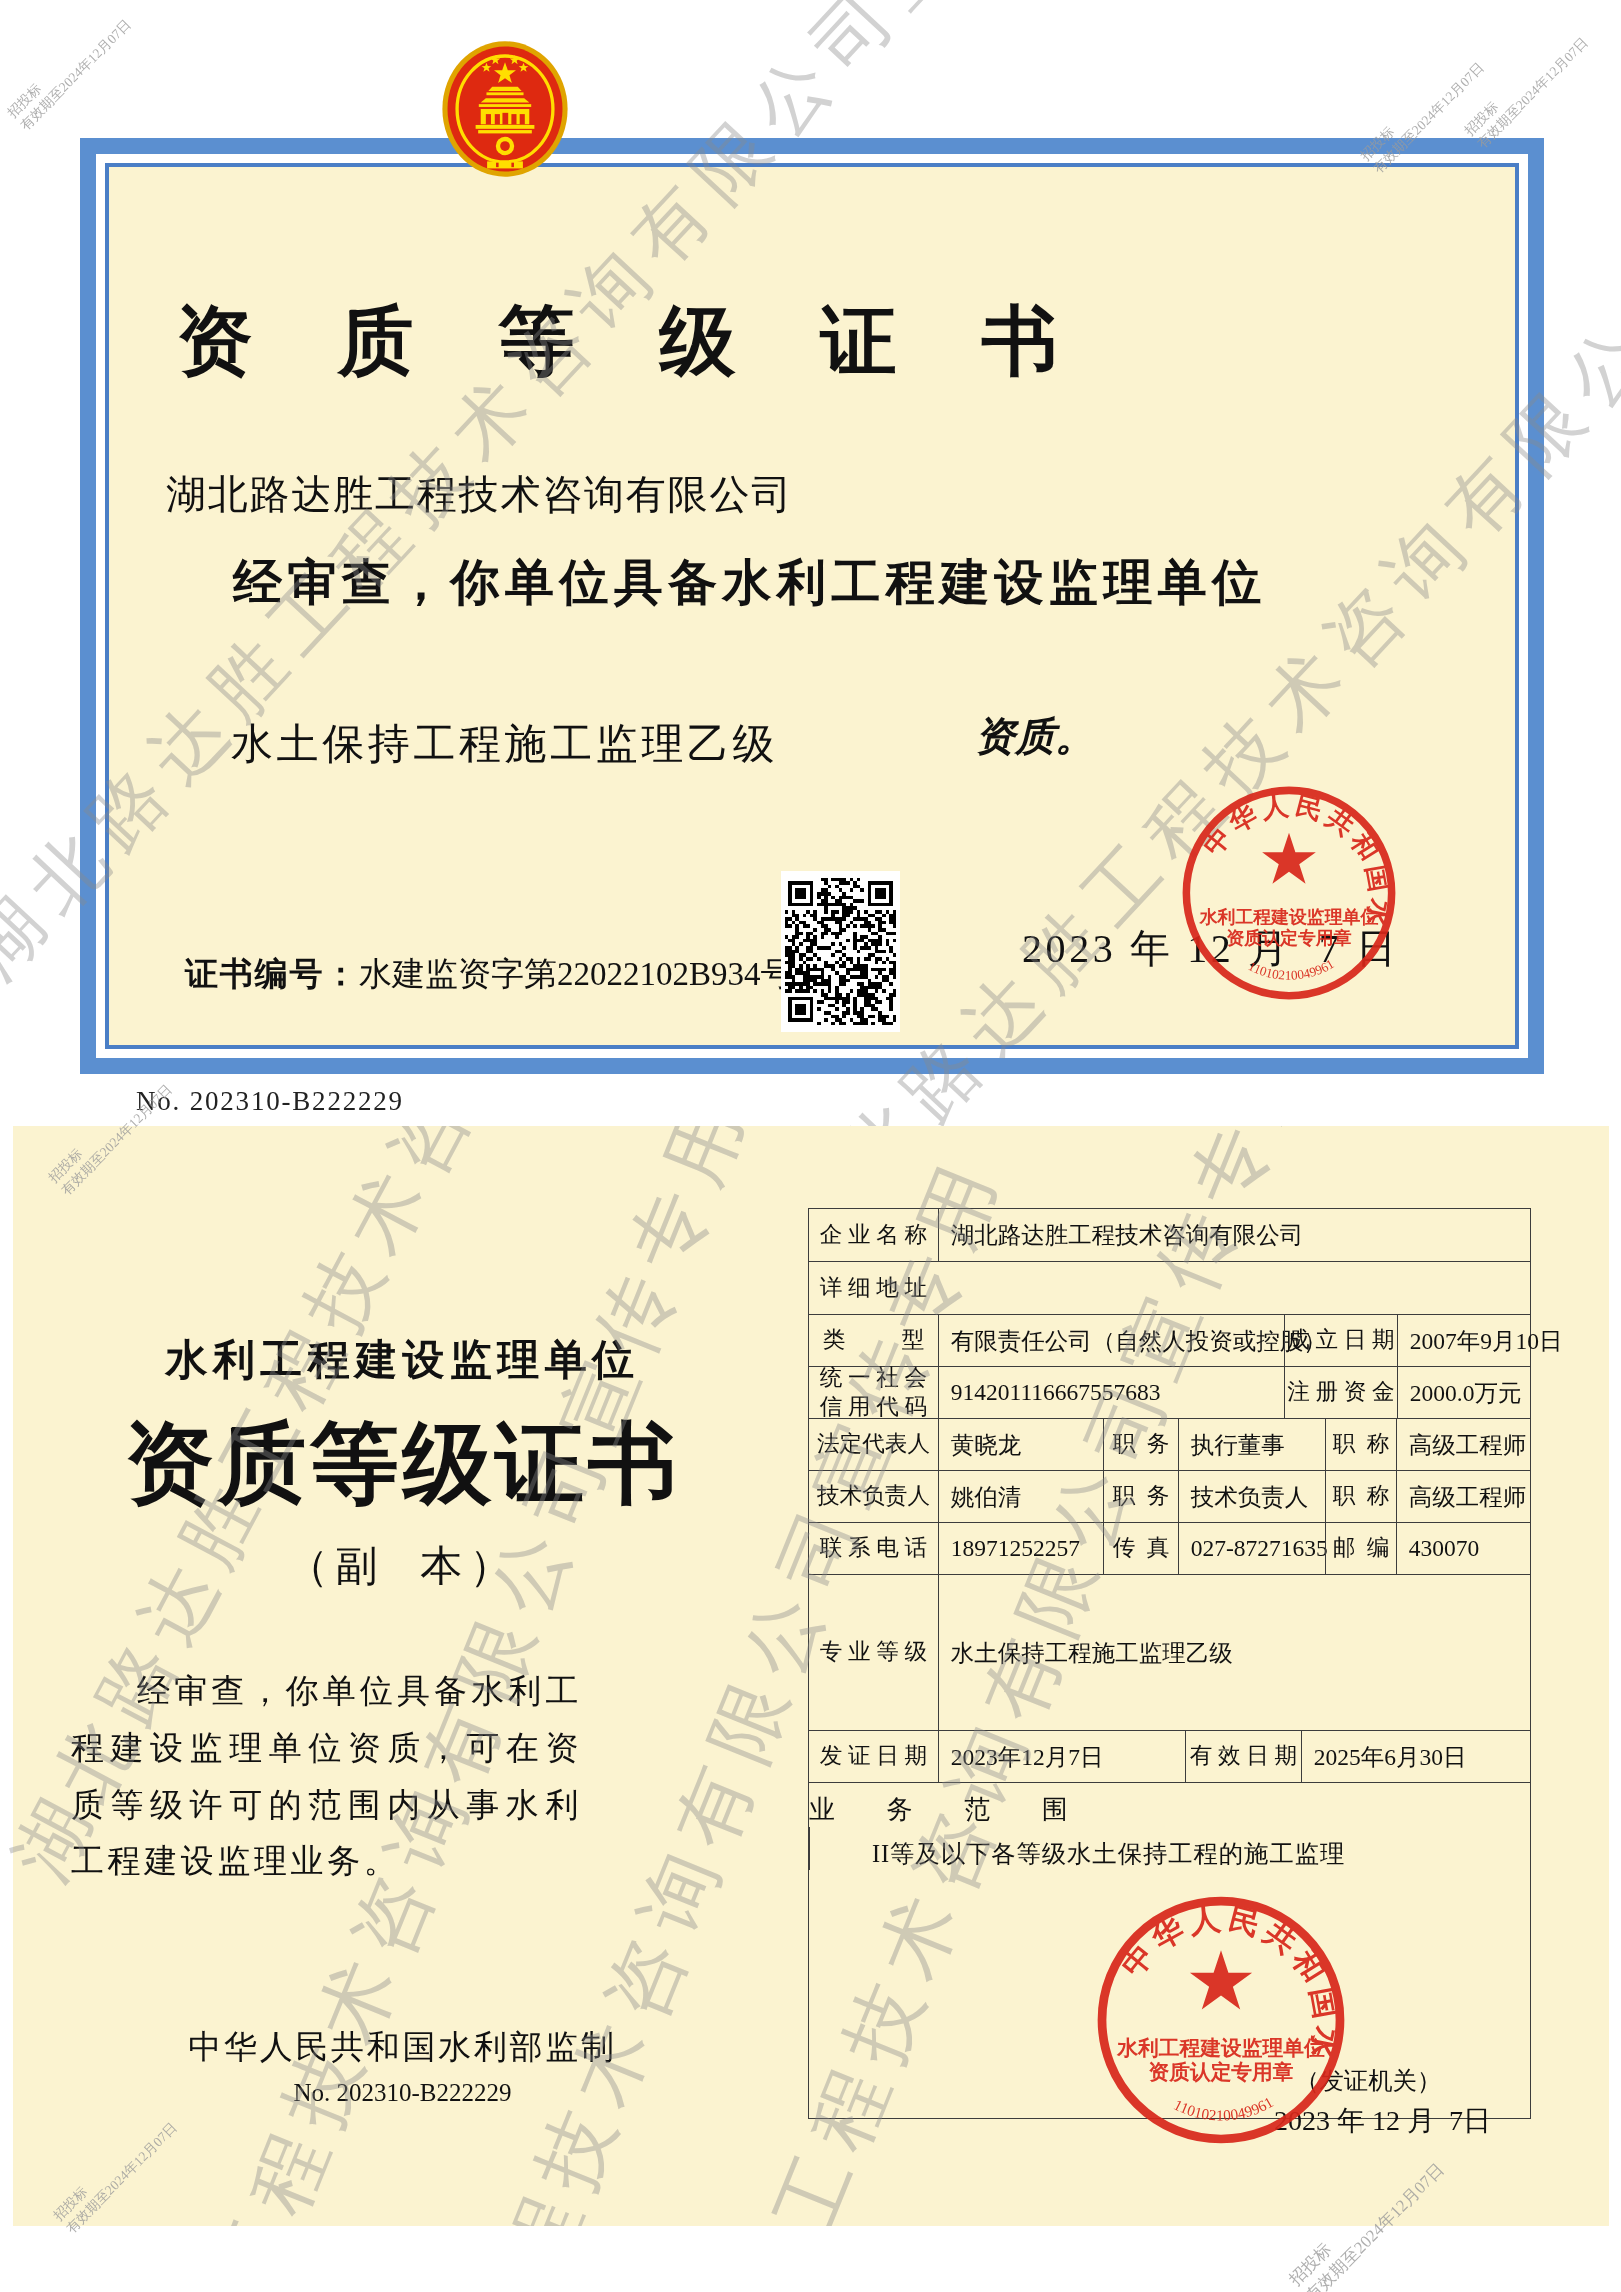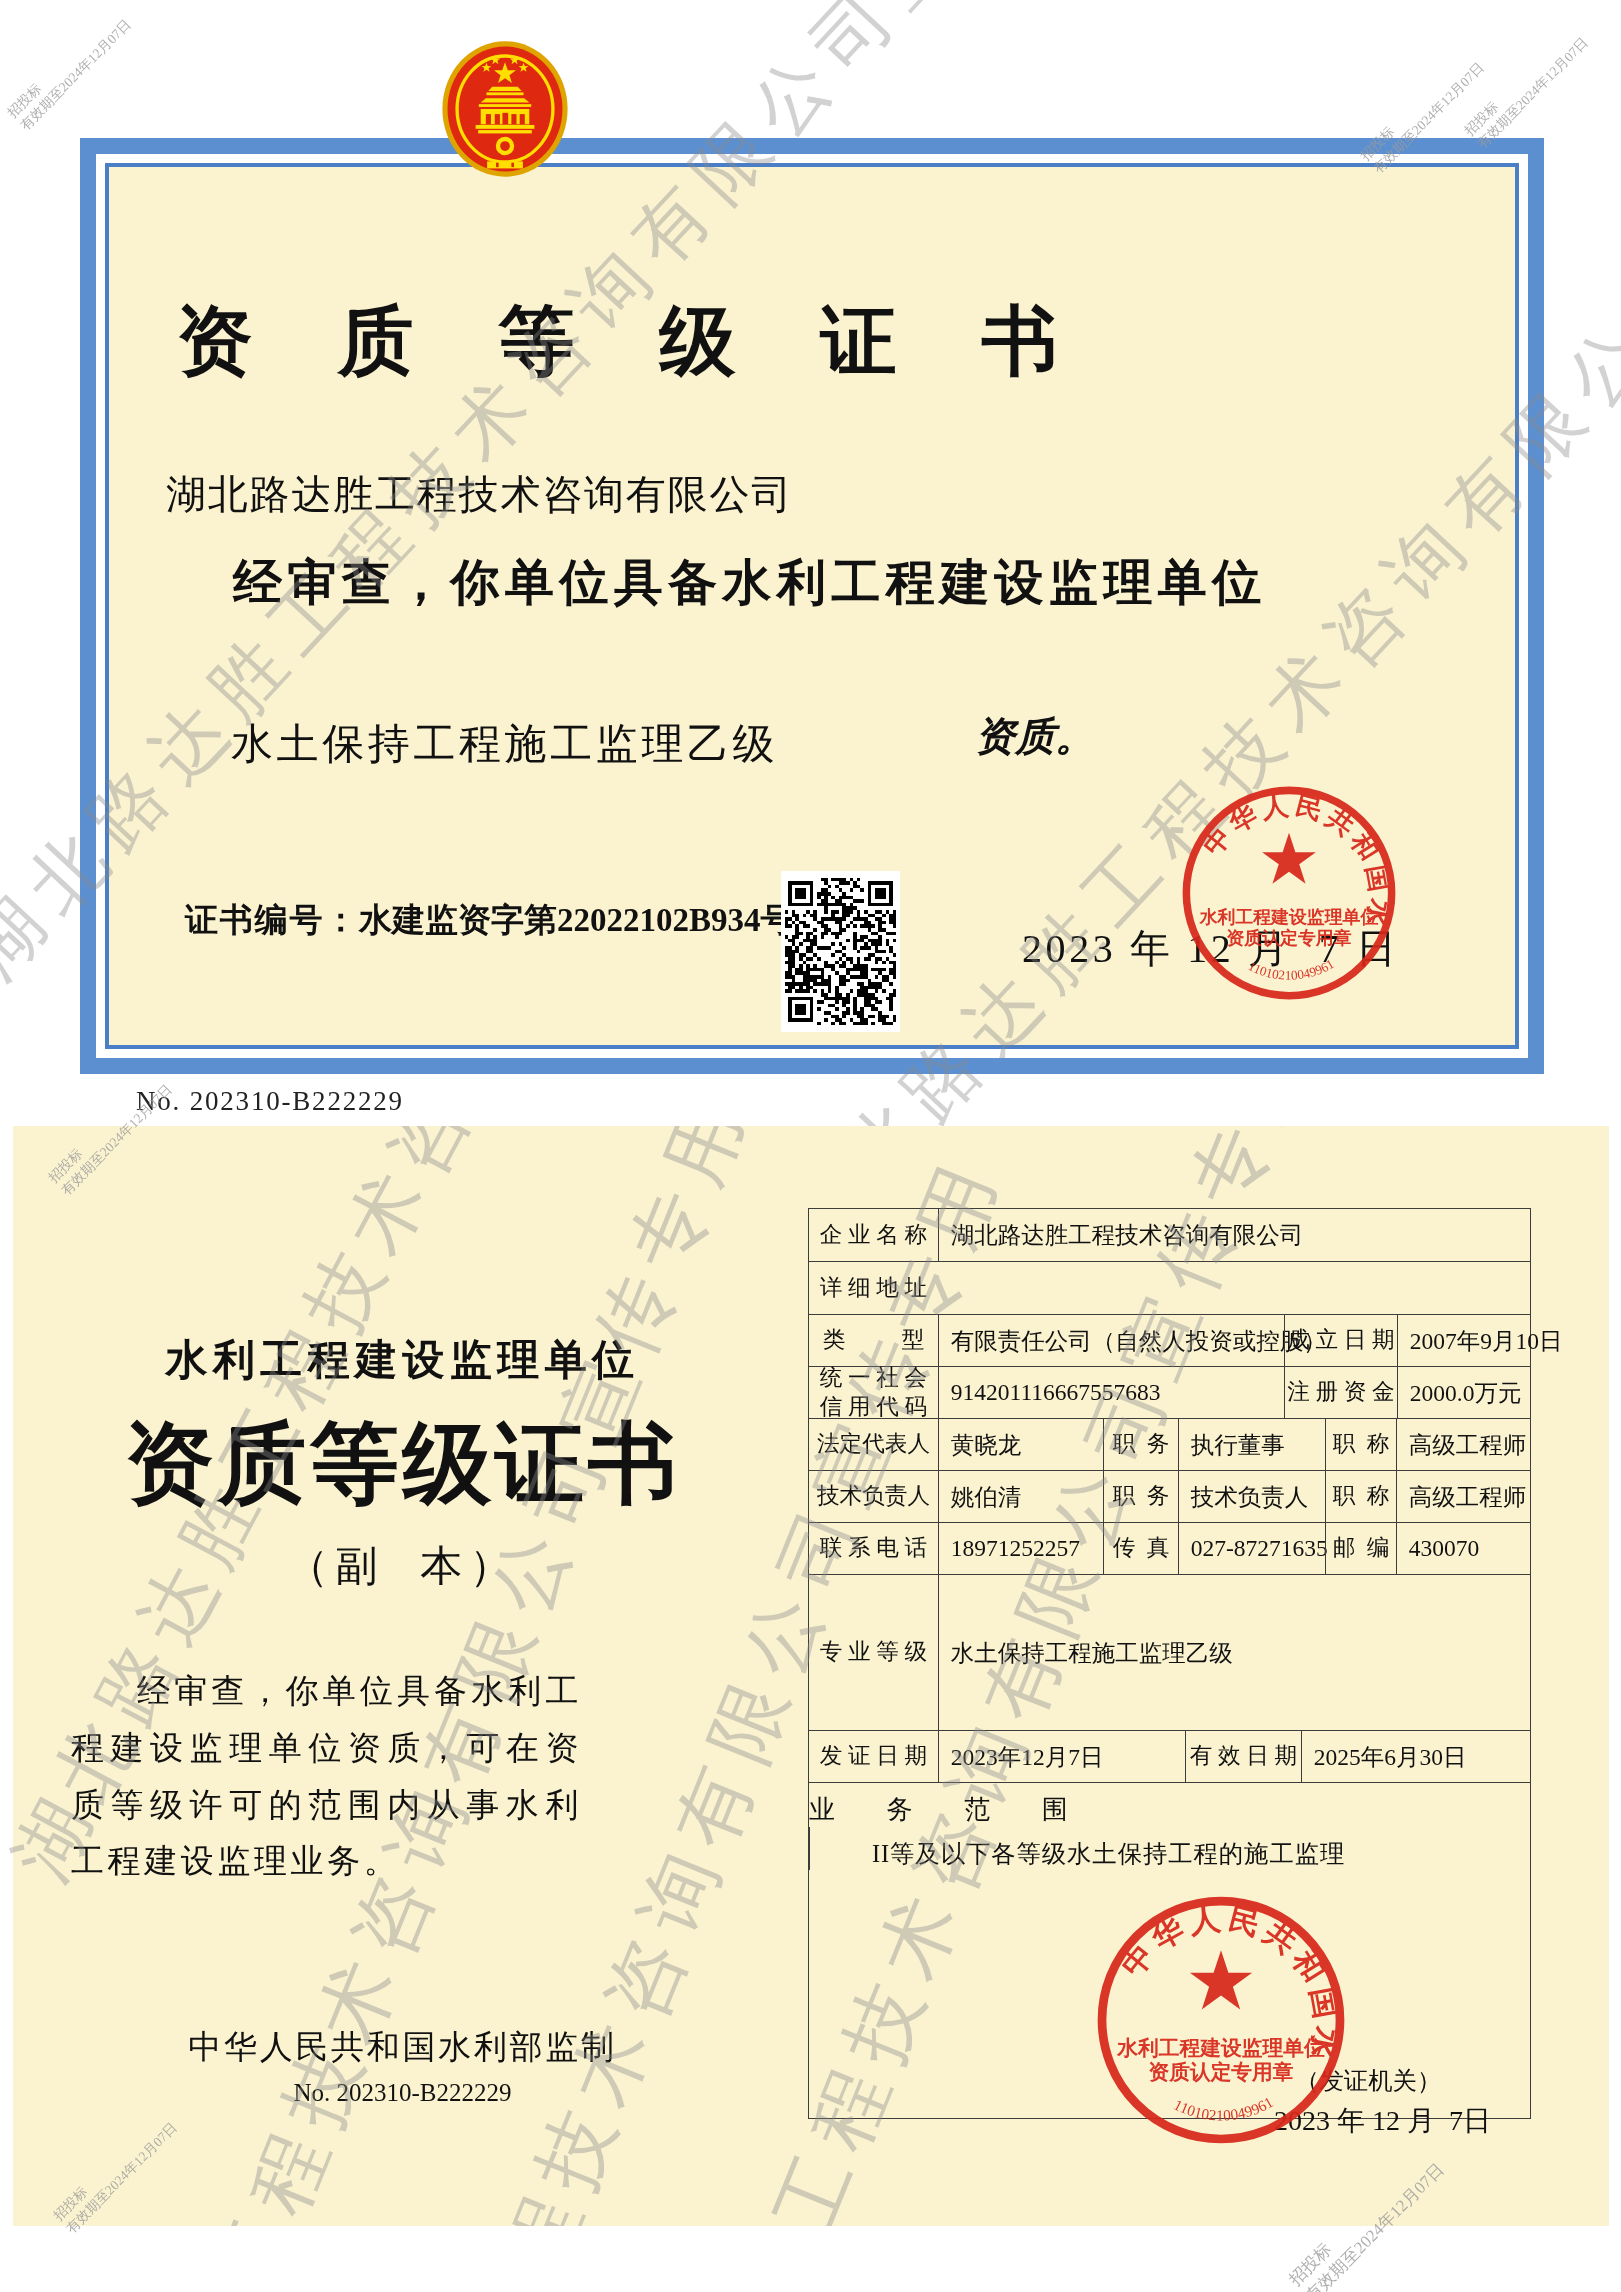--- a/index.html
+++ b/index.html
@@ -16,21 +16,21 @@
   .emblem{position:absolute;left:441px;top:40px;width:128px;height:138px;z-index:20;}
 
   .c1-title{position:absolute;left:127px;top:291px;width:1013px;text-align:center;
             font-size:76px;font-weight:bold;letter-spacing:33px;white-space:pre;z-index:10;}
   .c1-company{position:absolute;left:166px;top:467px;font-size:40px;letter-spacing:1.8px;z-index:10;}
   .c1-statement{position:absolute;left:233px;top:550px;font-size:49px;font-weight:bold;letter-spacing:5.4px;z-index:10;}
   .c1-qual{position:absolute;left:231px;top:716px;font-size:42px;letter-spacing:3.6px;z-index:10;}
   .c1-qual-end{position:absolute;left:975px;top:709px;font-size:40px;font-weight:bold;z-index:10;font-style:italic;}
   .c1-line{position:absolute;left:185px;font-size:33px;z-index:10;white-space:pre;}
   .c1-line b{letter-spacing:1.8px;}
-  .c1-certno{top:898px;font-weight:bold;}
+  .c1-certno{top:952px;}
   .c1-valid{top:964px;}
   .c1-date{position:absolute;left:1022px;top:921px;font-size:40px;letter-spacing:3.6px;white-space:pre;z-index:10;}
   .c1-serial{position:absolute;left:136px;top:1086px;font-size:27px;letter-spacing:1.8px;color:#222;z-index:10;}
 
   .qr{position:absolute;left:781px;top:871px;width:119px;height:161px;background:#fff;z-index:35;}
 
   .seal{position:absolute;opacity:.92;z-index:40;}
   .seal1{left:1176px;top:780px;width:226px;height:226px;}
   .seal2{left:1090px;top:1889px;width:262px;height:262px;}
 

